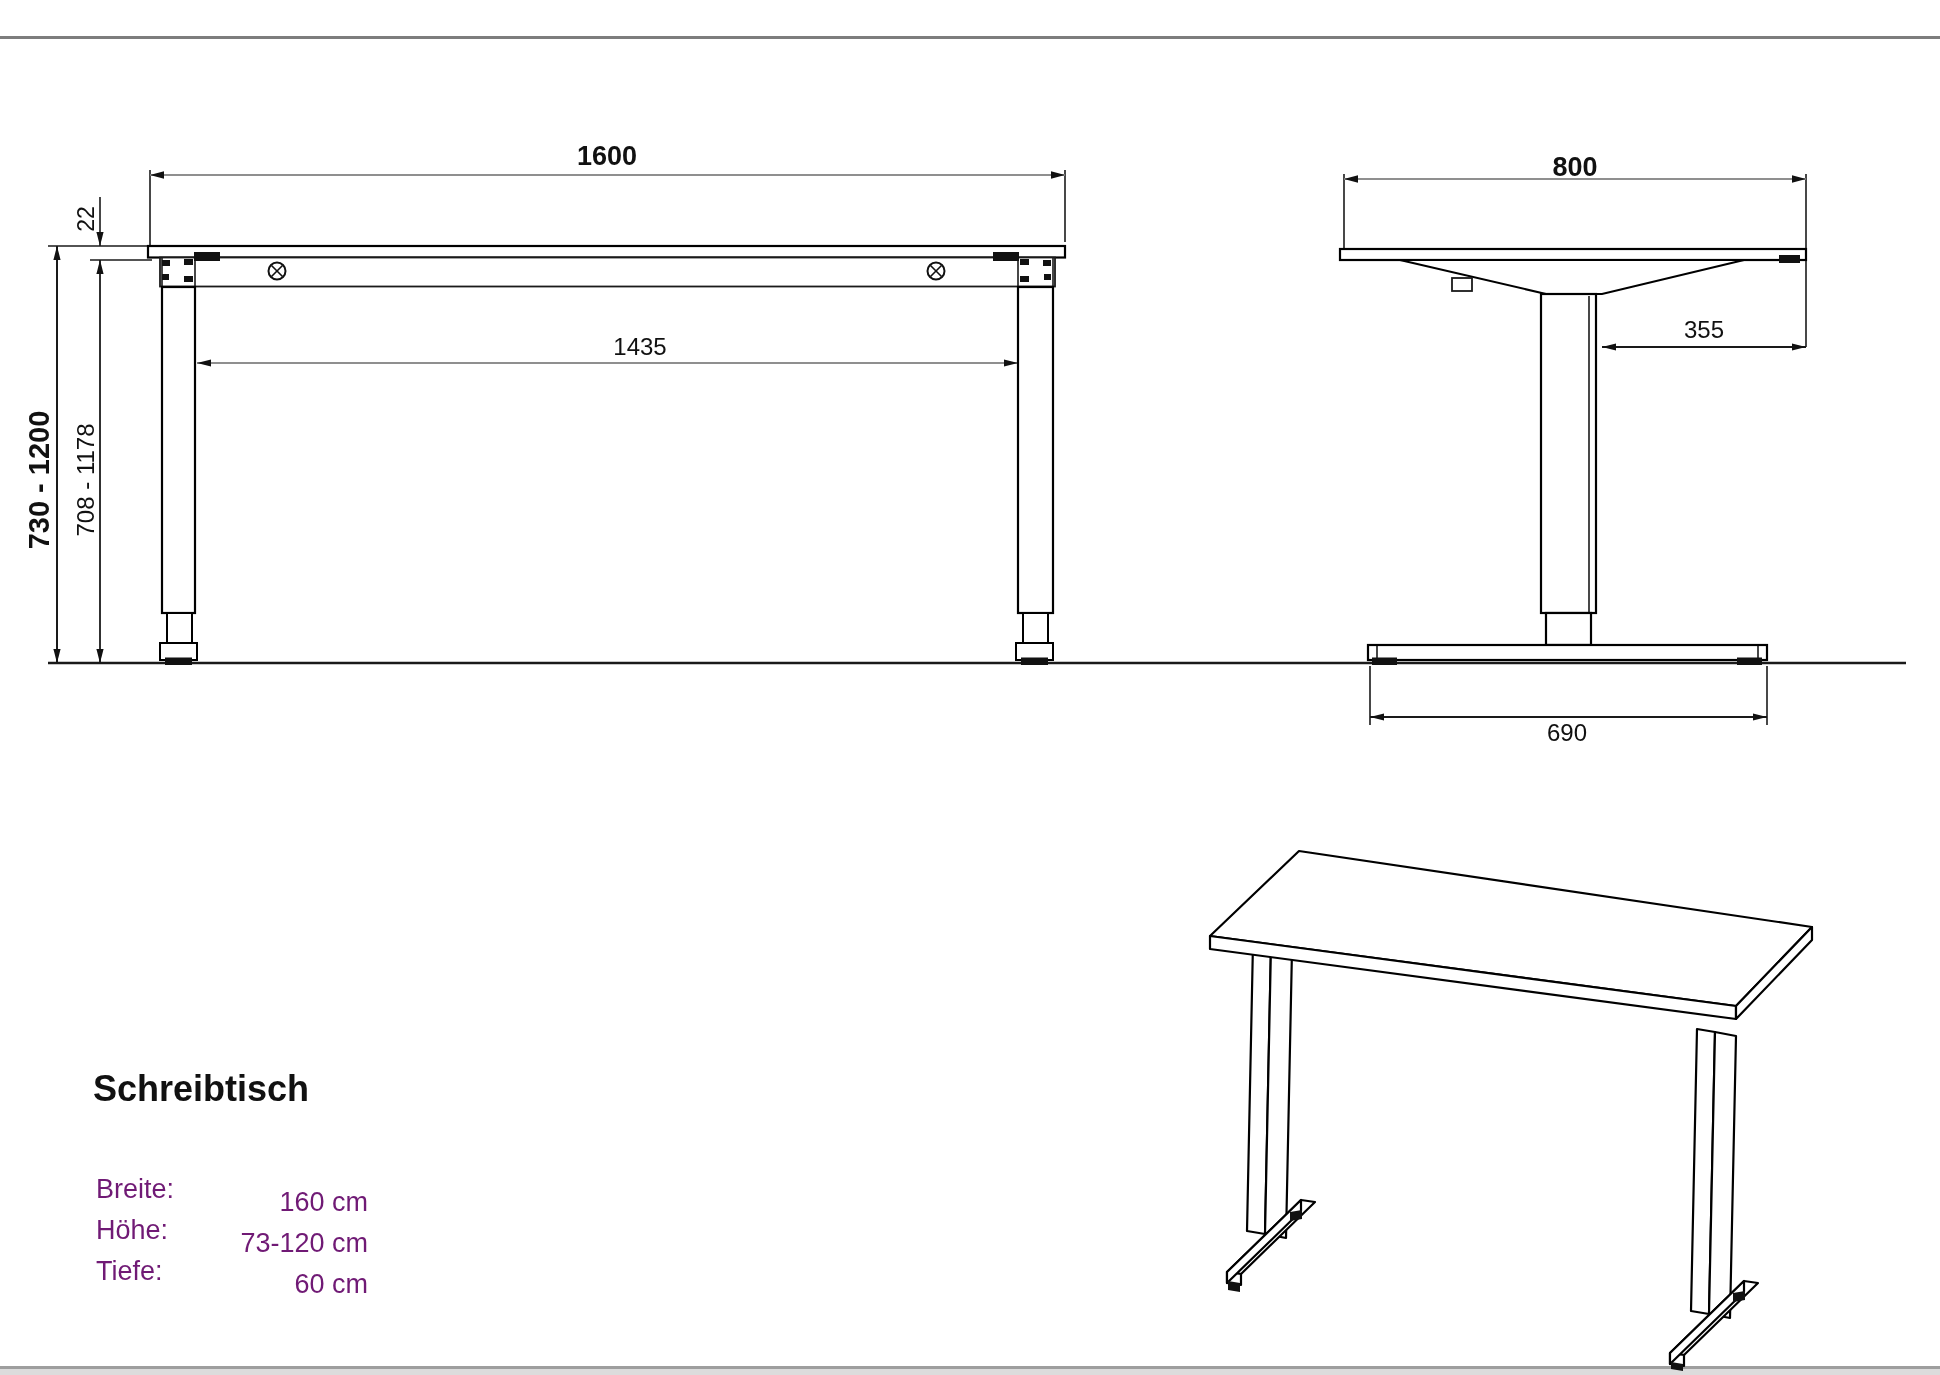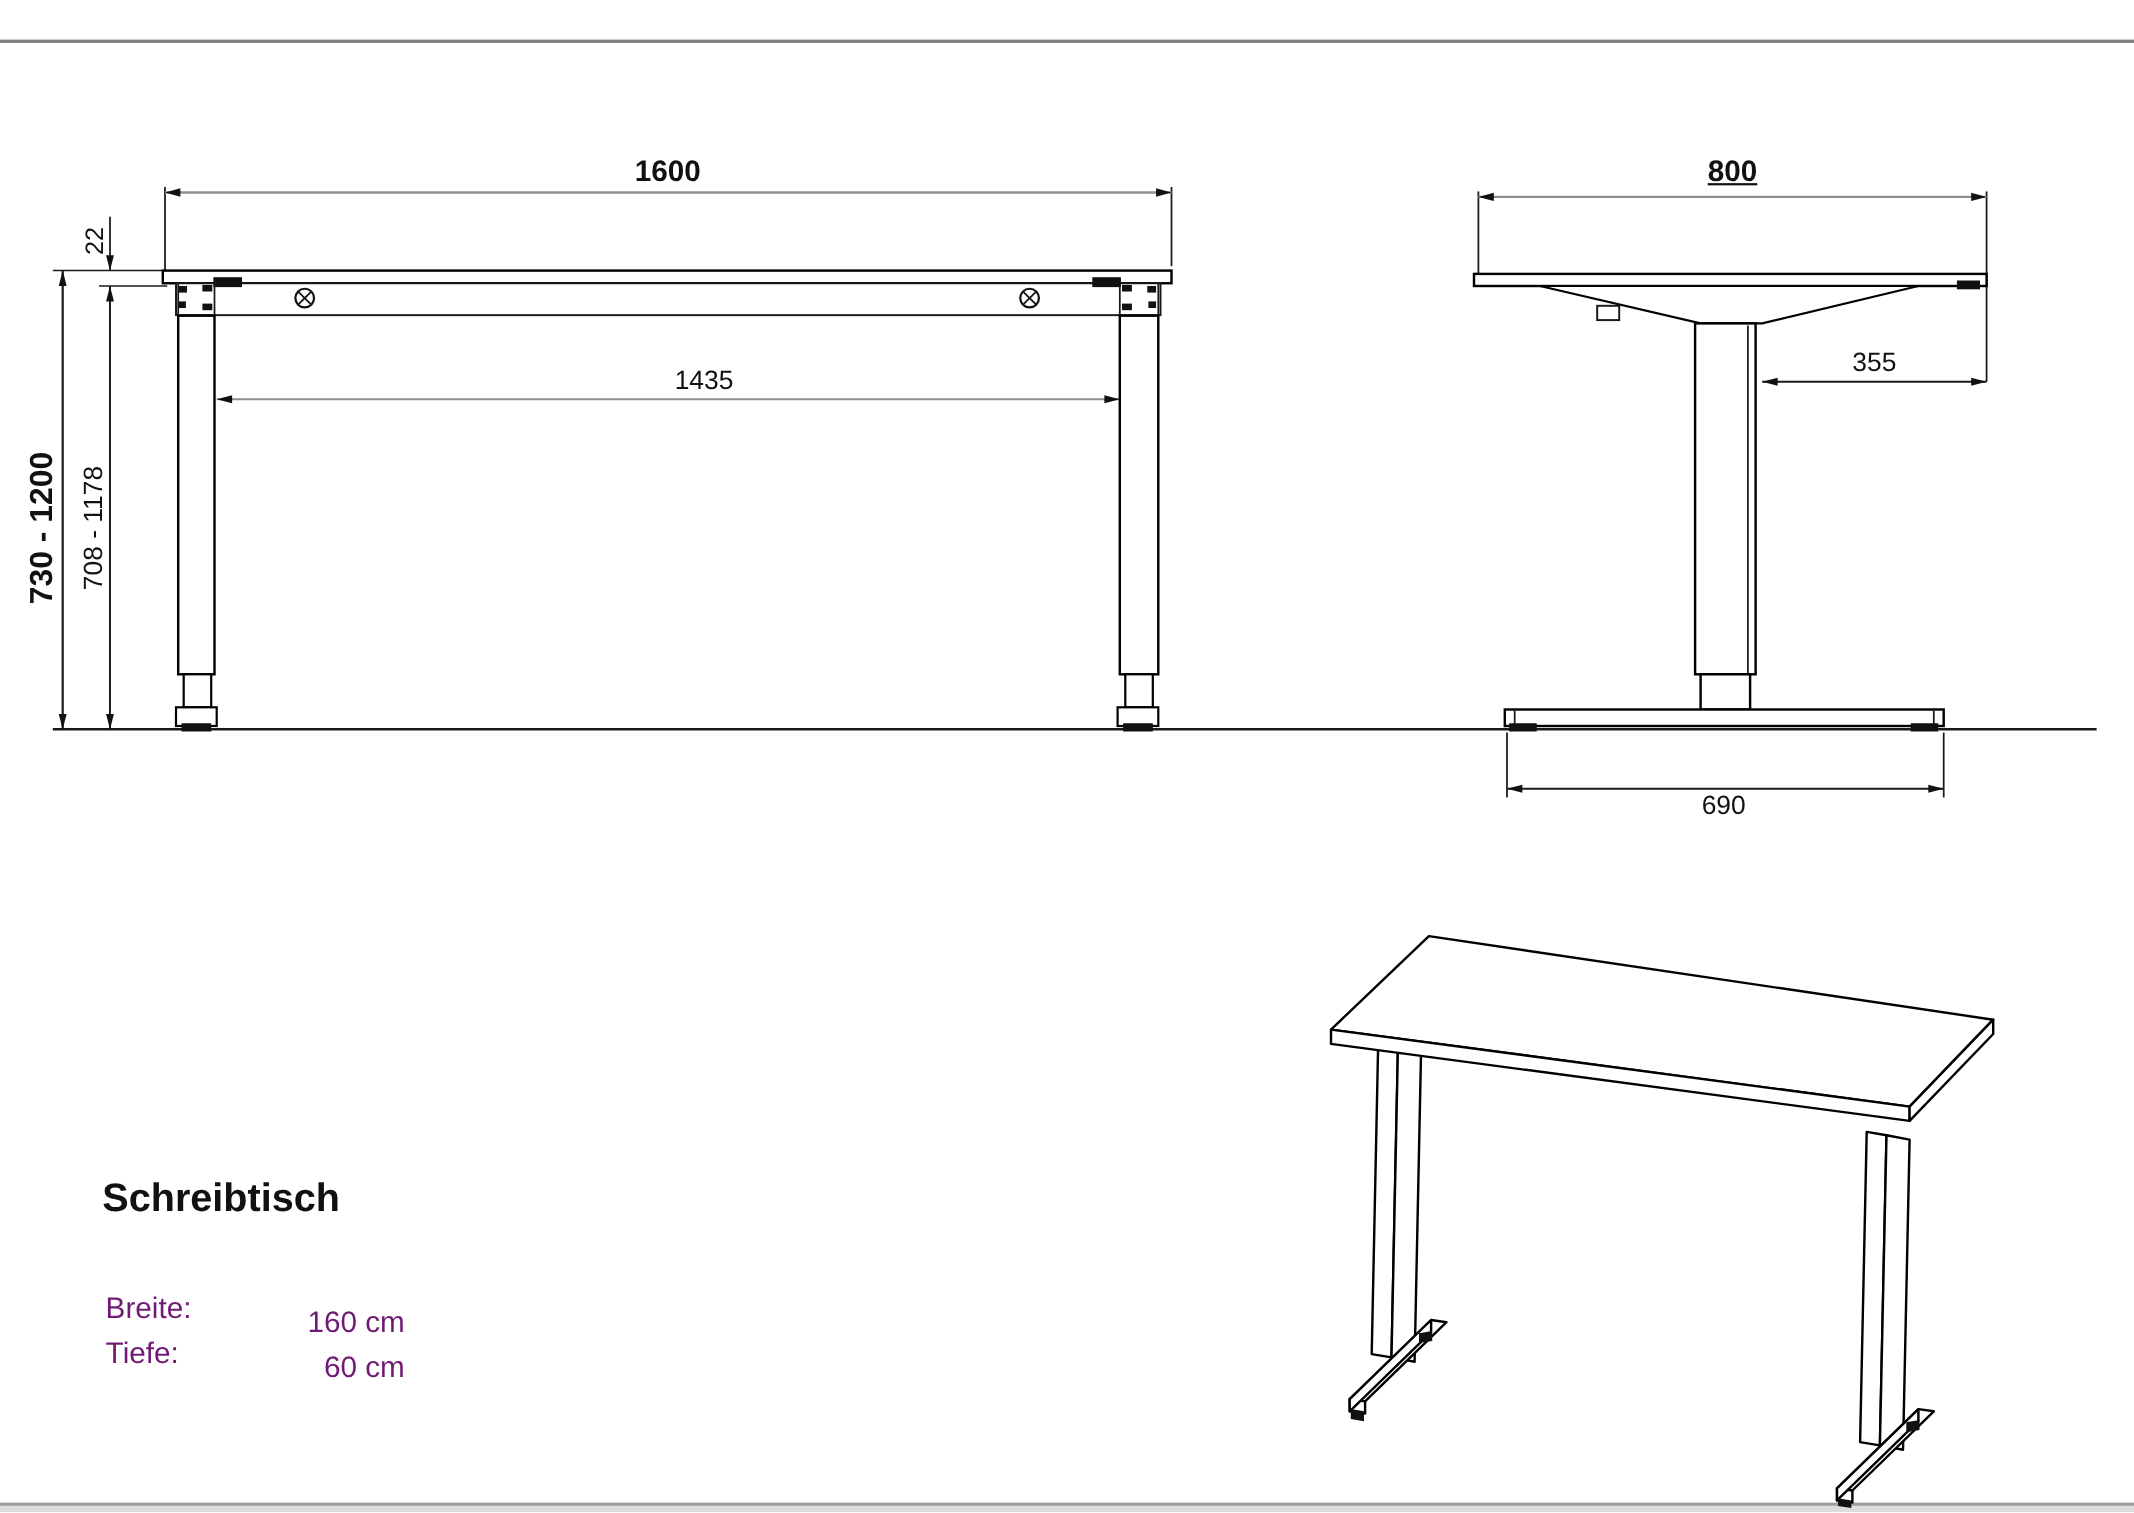--- a/index.html
+++ b/index.html
@@ -168,29 +168,33 @@
       <polygon points="1210,936 1736,1006 1736,1019 1210,949"></polygon>
       <polygon points="1812,927 1736,1006 1736,1019 1812,940"></polygon>
     </g>
   </svg>
 
   <div class="dimlabel bold" style="left:607px;top:156px;">1600</div>
   <div class="dimlabel rot" style="left:86px;top:219px;font-size:23px;">22</div>
   <div class="dimlabel" style="left:602px;top:347px;margin-left:38px;">1435</div>
   <div class="dimlabel rot bold" style="left:39px;top:480px;">730 - 1200</div>
   <div class="dimlabel rot" style="left:86px;top:480px;">708 - 1178</div>
-  <div class="dimlabel bold" style="left:1575px;top:156px;text-decoration:underline;">800</div>
+  <div class="dimlabel bold" style="left:1575px;top:167px;">800</div>
   <div class="dimlabel" style="left:1704px;top:330px;">355</div>
   <div class="dimlabel" style="left:1567px;top:701px;margin-top:32px;">690</div>
 
   <div class="title">Schreibtisch</div>
   <div class="specs">
     <div class="spec-row">
       <span class="spec-label">Breite:</span>
       <span class="spec-value">160 cm</span>
     </div>
     <div class="spec-row">
+      <span class="spec-label">Höhe:</span>
+      <span class="spec-value">73-120 cm</span>
+    </div>
+    <div class="spec-row">
       <span class="spec-label">Tiefe:</span>
       <span class="spec-value">60 cm</span>
     </div>
   </div>
 
 </div>
 
 </body></html>

